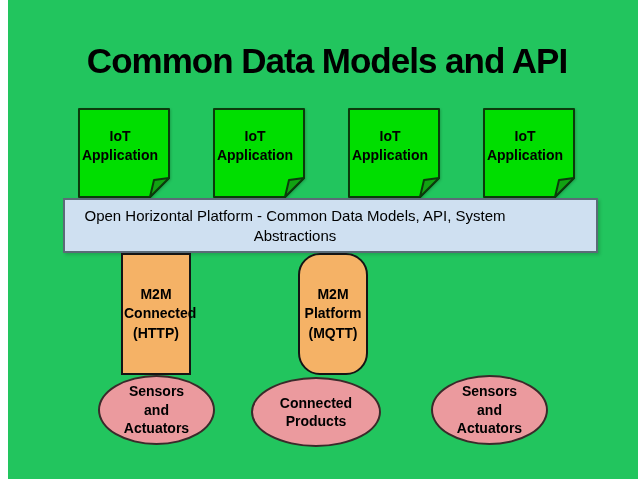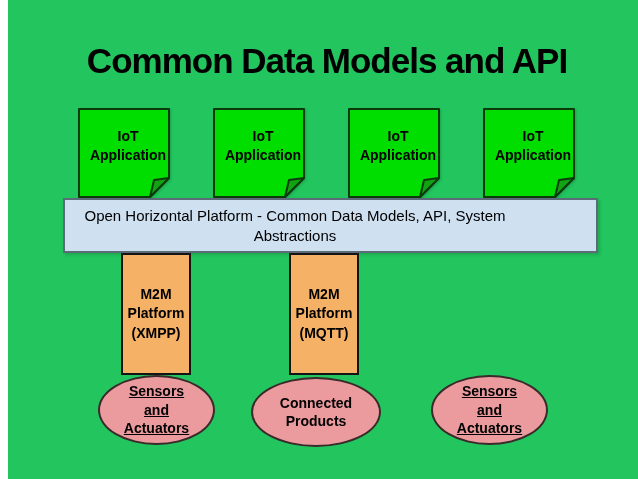--- a/index.html
+++ b/index.html
@@ -13,21 +13,21 @@
   }
 
   
   .note{position:absolute;top:108px;width:92px;height:90px;}
   .note svg{position:absolute;left:0;top:0;width:92px;height:90px;
     filter:drop-shadow(1.5px 1.5px 1px rgba(0,0,0,0.18));}
   .note-body{fill:var(--note_green);stroke:var(--note_border);stroke-width:2;stroke-linejoin:round;}
   .note-fold{fill:var(--note_fold_green);stroke:var(--note_border);stroke-width:2;stroke-linejoin:round;}
   .note .label{
     position:absolute;left:0;top:0;width:100%;height:100%;
-    display:flex;align-items:center;justify-content:flex-end;
+    display:flex;align-items:center;justify-content:flex-start;
     padding-bottom:14px;box-sizing:border-box;
   }
   .note .label span{display:block;max-width:84px;text-align:center;
     font-size:14px;font-weight:700;line-height:1.35;color:#000;}
 
   
   .bar{
     position:absolute;left:55px;top:198px;width:535px;height:55px;
     background:var(--bar_fill);border:2px solid var(--bar_border);
     box-sizing:border-box;display:flex;align-items:center;justify-content:flex-start;
@@ -46,21 +46,21 @@
     font-size:14px;font-weight:700;line-height:1.38;color:#000;}
 
   
   .device{
     position:absolute;border-radius:50%;
     background:var(--device_pink);border:2px solid var(--device_border);
     box-sizing:border-box;display:flex;align-items:center;justify-content:center;
   }
   .device span{display:block;text-align:center;
     font-size:14px;font-weight:700;line-height:1.32;color:#000;}
-  .device.narrow span{max-width:72px;text-decoration:underline;}
+  .device.narrow span{max-width:72px;}
   .device.wide span{max-width:112px;}
 </style>
 </head>
 <body>
 
 <div class="slide">
 
   <div class="title">Common Data Models and API</div>
 
   <div class="note" style="left:70px;">
@@ -98,23 +98,23 @@
     <div class="label">
         <span>IoT Application</span>
       </div>
   </div>
 
   <div class="bar">
     <span>Open Horizontal Platform - Common Data Models, API, System Abstractions</span>
   </div>
 
   <div class="m2m" style="left:113px;">
-    <span>M2M Platform (XMPP)</span>
+    <span>M2M Connected (HTTP)</span>
   </div>
-  <div class="m2m" style="left:281px;">
+  <div class="m2m" style="left:290px;border-radius:22px;">
     <span>M2M Platform (MQTT)</span>
   </div>
 
   <div class="device narrow" style="left:90px;top:375px;width:117px;height:70px;">
     <span>Sensors and Actuators</span>
   </div>
   <div class="device wide" style="left:243px;top:377px;width:130px;height:70px;">
     <span>Connected Products</span>
   </div>
   <div class="device narrow" style="left:423px;top:375px;width:117px;height:70px;">

